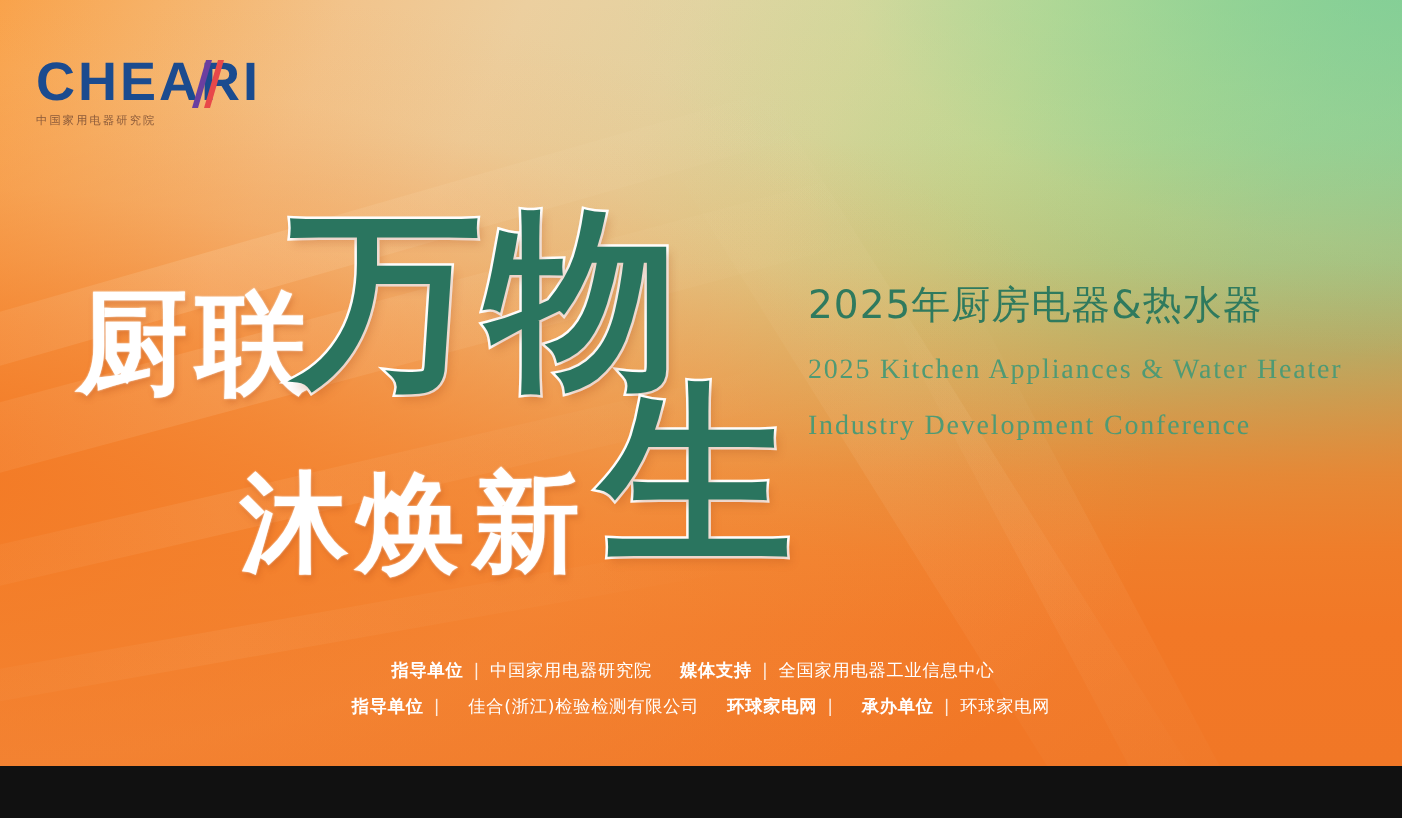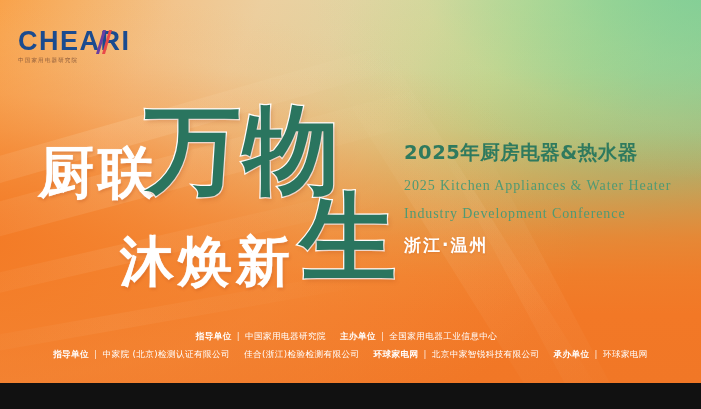--- a/index.html
+++ b/index.html
@@ -159,21 +159,21 @@
   
   .right-block {
     position: absolute;
     left: 404px;
     top: 140px;
     width: 290px;
   }
   .cn-title {
     color: #2f7a5e;
     font-family: "DejaVu Sans", "Liberation Sans", sans-serif;
-    font-weight: 700;
+    font-weight: 400;
     font-size: 19.5px;
     line-height: 26px;
     letter-spacing: 0.5px;
     white-space: nowrap;
   }
   .en-title {
     margin-top: 12px;
     color: #4f9a74;
     font-family: Liberation Serif, serif;
     font-size: 14px;
@@ -246,49 +246,46 @@
     <div class="ch white c-chulian">厨联</div>
     <div class="ch green c-wanwu">万物</div>
     <div class="ch white c-muhuan">沐焕新</div>
     <div class="ch green c-sheng">生</div>
   </div>
 
   <div class="right-block">
     <div class="cn-title">2025年厨房电器&amp;热水器</div>
     <div class="en-title">2025 Kitchen Appliances &amp; Water Heater</div>
     <div class="en-title">Industry Development Conference</div>
-    <div class="city">浙江·温州</div>
   </div>
 
   <div class="credits">
     <div class="credit-row row1">
       <span class="credit-item">
         <span class="credit-label">指导单位</span>
         <span class="credit-sep">|</span>
         <span class="credit-val">中国家用电器研究院</span>
       </span>
       <span class="credit-item">
-        <span class="credit-label">主办单位</span>
+        <span class="credit-label">媒体支持</span>
         <span class="credit-sep">|</span>
         <span class="credit-val">全国家用电器工业信息中心</span>
       </span>
     </div>
     <div class="credit-row row2">
       <span class="credit-item">
         <span class="credit-label">指导单位</span>
         <span class="credit-sep">|</span>
-        <span class="credit-val">中家院 (北京)检测认证有限公司</span>
       </span>
       <span class="credit-item">
         <span class="credit-val">佳合(浙江)检验检测有限公司</span>
       </span>
       <span class="credit-item">
         <span class="credit-label">环球家电网</span>
         <span class="credit-sep">|</span>
-        <span class="credit-val">北京中家智锐科技有限公司</span>
       </span>
       <span class="credit-item">
         <span class="credit-label">承办单位</span>
         <span class="credit-sep">|</span>
         <span class="credit-val">环球家电网</span>
       </span>
     </div>
   </div>
 
 </div>

